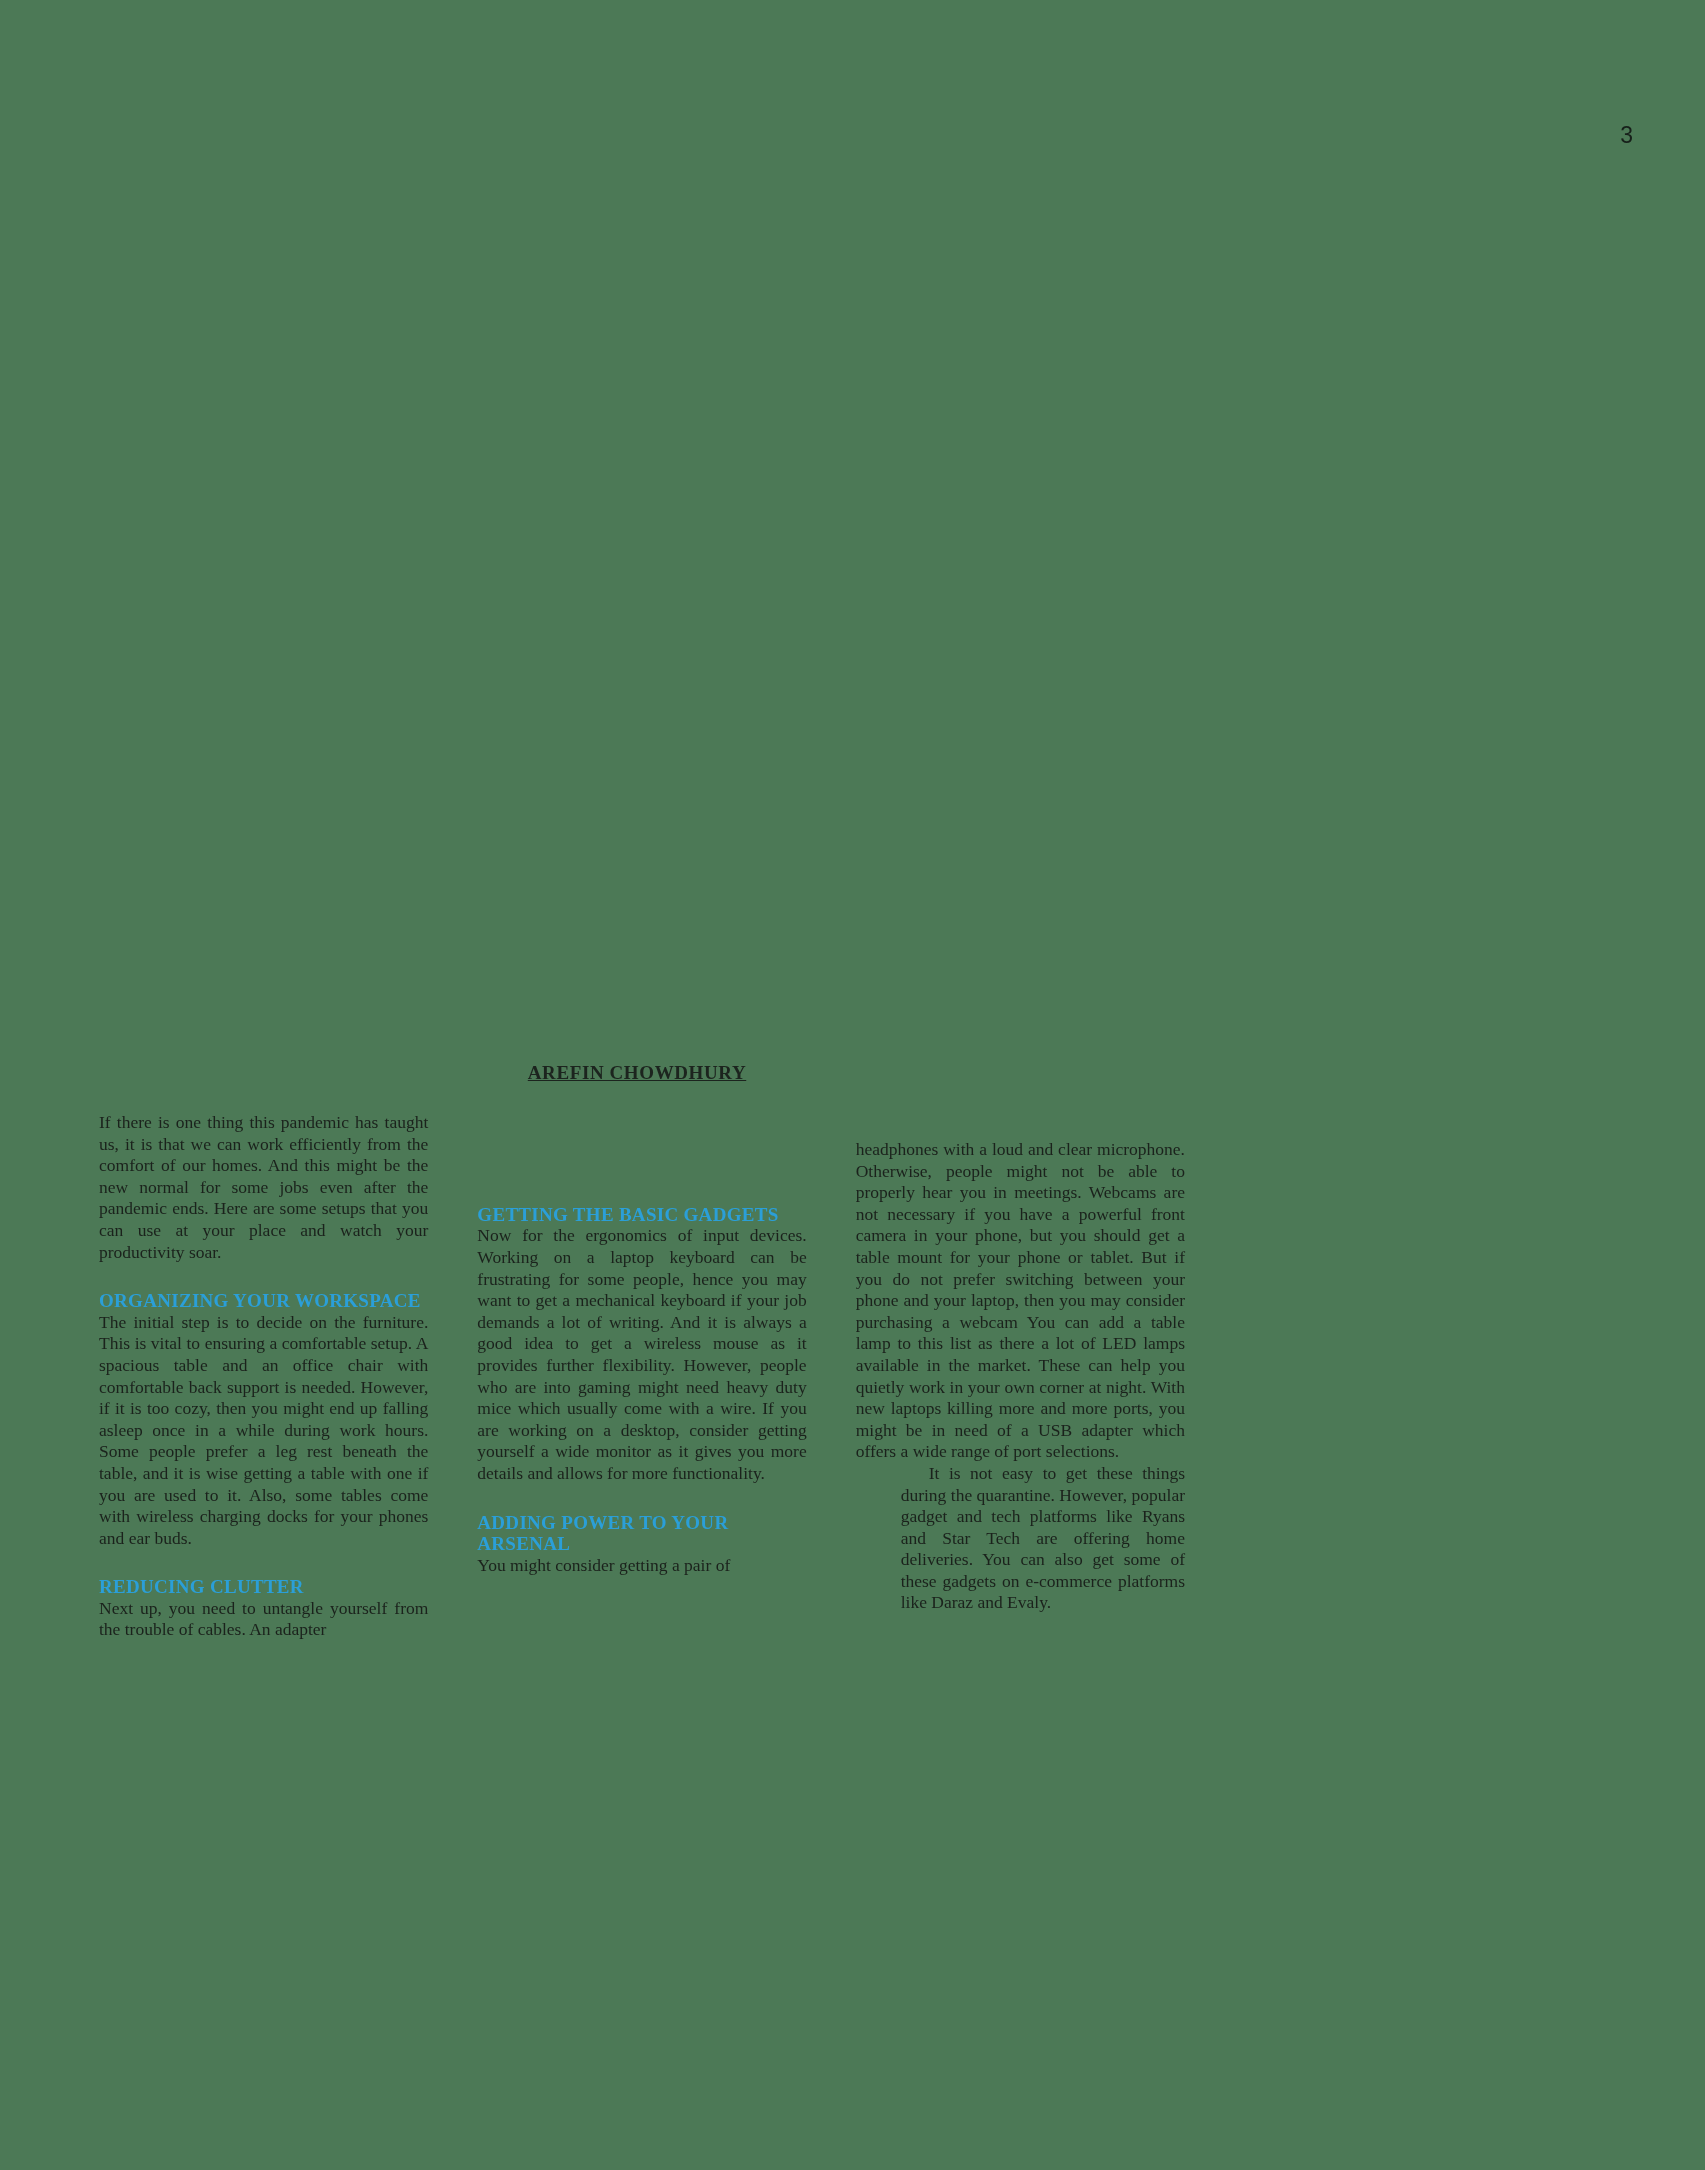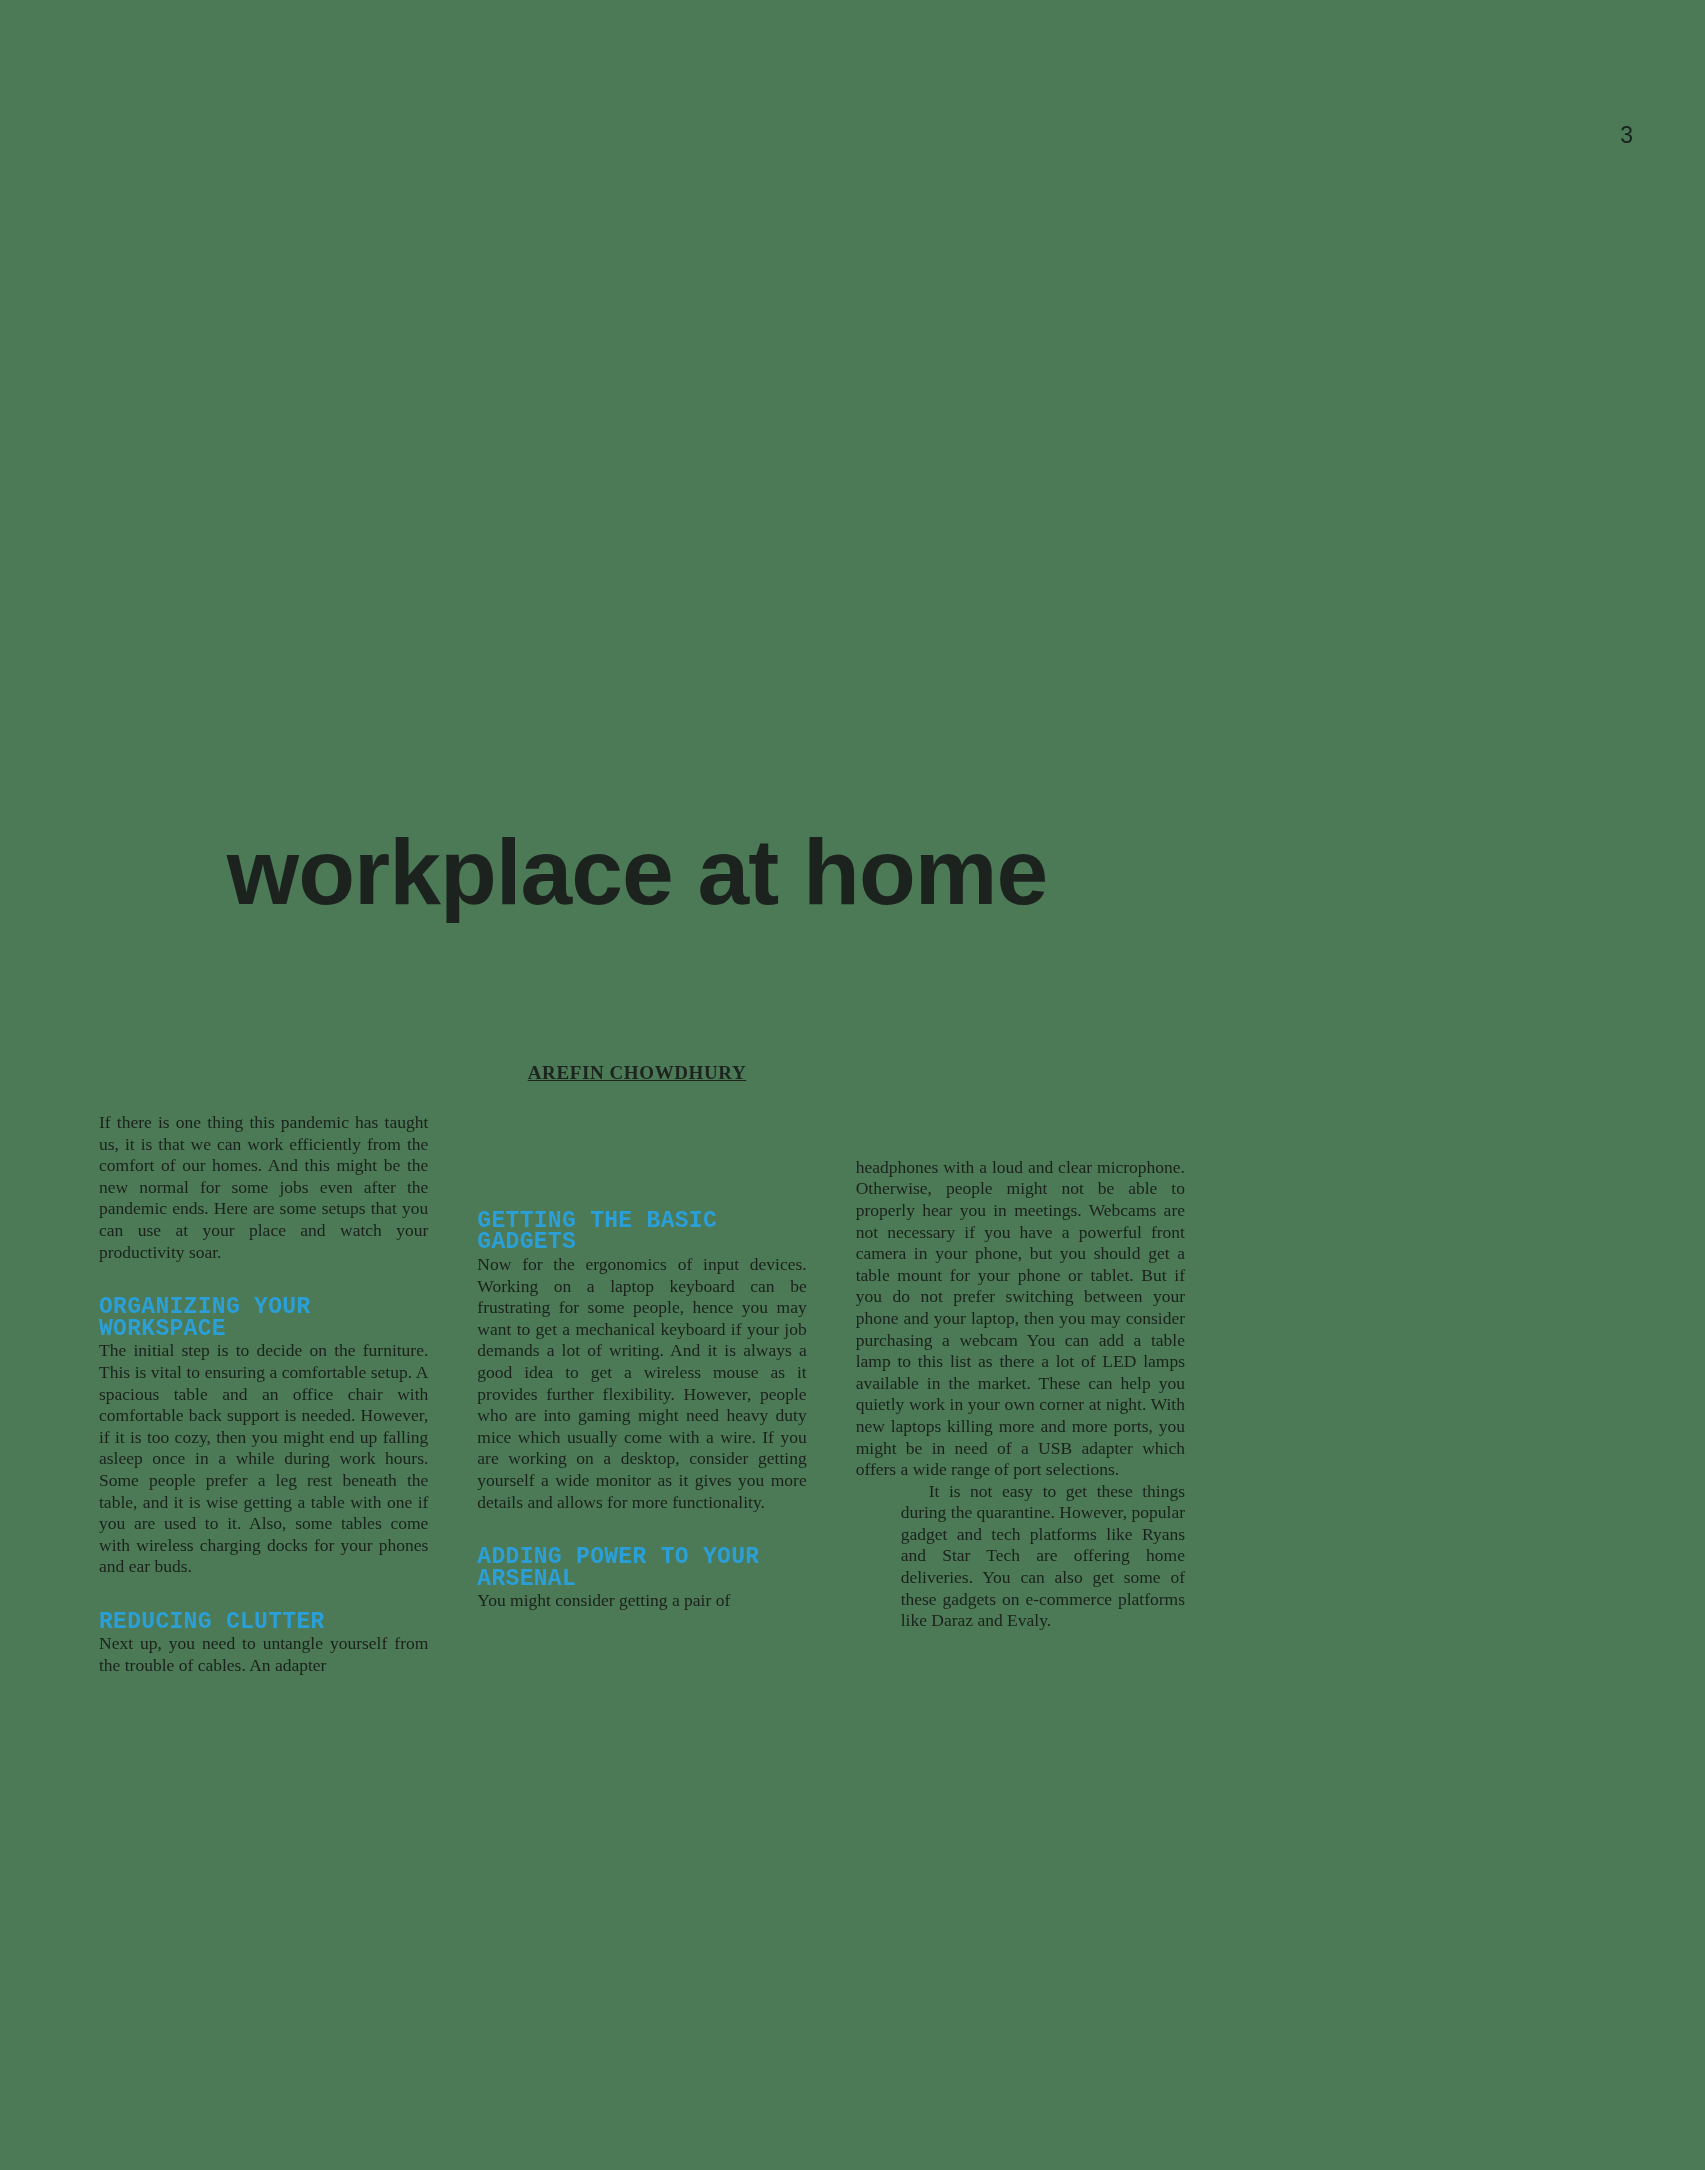--- a/index.html
+++ b/index.html
@@ -66,37 +66,35 @@
     text-align: justify;
   }
   .col p {
     margin: 0;
   }
   .col p.indent {
     text-indent: 1.6em;
     margin-left: 45px;
   }
   .section-heading {
-    margin: 34px 0 0 0;
-    font-size: 23px;
+    margin: 27px 0 0 0;
+    font-size: 19px;
     line-height: 21.6px;
     font-weight: bold;
     color: #2b9fd8;
     letter-spacing: 0.3px;
     text-align: left;
-    font-family: Liberation Mono, monospace;
   }
 </style>
 </head>
 <body>
 
 <div class="page-number">3</div>
 
 <div class="title-block">
-  <div>workplace at home</div>
 </div>
 
 <div class="byline">AREFIN CHOWDHURY</div>
 
 <div class="columns">
 
   <div class="col">
     <p>If there is one thing this pandemic has taught us, it is that we can work efficiently from the comfort of our homes. And this might be the new normal for some jobs even after the pandemic ends. Here are some setups that you can use at your place and watch your productivity soar.</p>
     <h4 class="section-heading">ORGANIZING YOUR WORKSPACE</h4>
     <p>The initial step is to decide on the furniture. This is vital to ensuring a comfortable setup. A spacious table and an office chair with comfortable back support is needed. However, if it is too cozy, then you might end up falling asleep once in a while during work hours. Some people prefer a leg rest beneath the table, and it is wise getting a table with one if you are used to it. Also, some tables come with wireless charging docks for your phones and ear buds.</p>

